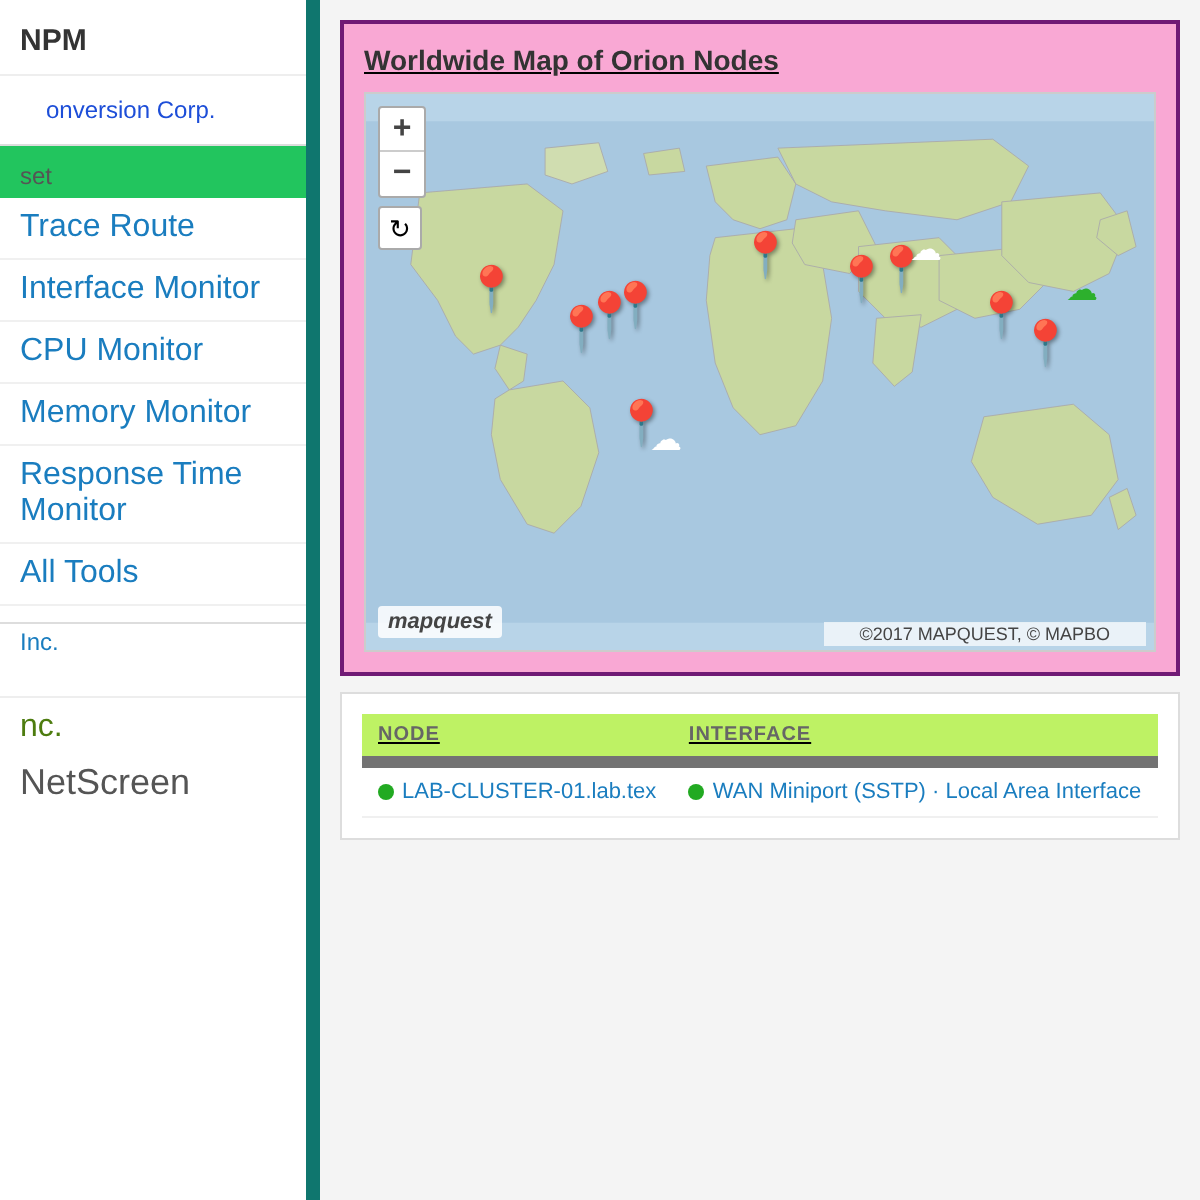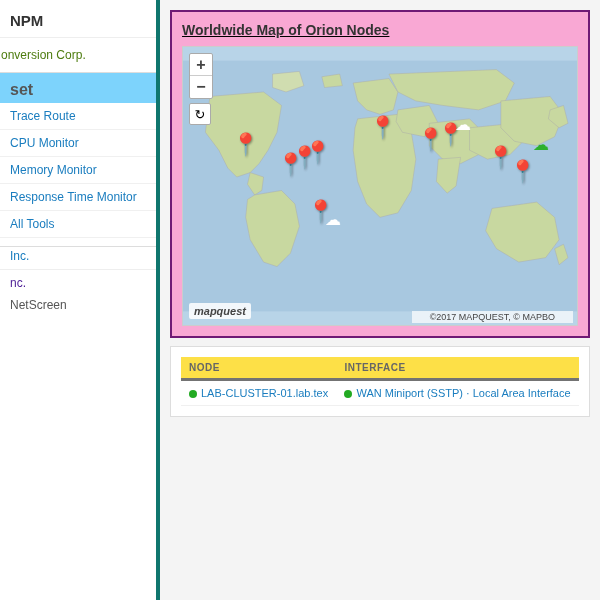--- a/index.html
+++ b/index.html
@@ -11,50 +11,51 @@
       height: 600px;
       overflow: hidden;
       display: flex;
     }
 
     
     #sidebar {
       width: 160px;
       min-width: 160px;
       background: #fff;
-      border-right: 4px solid #0f766e;
+      border-right: 7px solid #0f766e;
       height: 600px;
       overflow: hidden;
       display: flex;
       flex-direction: column;
     }
     #sidebar-header {
       padding: 12px 10px 8px 10px;
       font-size: 15px;
       font-weight: bold;
       color: #333;
       border-bottom: 1px solid #eee;
     }
     #sidebar-company {
       padding: 10px 1px;
-      color: #4d7c0f;
+      color: #1d4ed8;
       font-size: 12px;
+      margin-left: 22px;
     }
     #sidebar-section-label {
       padding: 8px 10px 4px 10px;
-      font-size: 16px;
-      font-weight: bold;
+      font-size: 12px;
+      font-weight: normal;
       color: #555;
       border-top: 1px solid #ddd;
-      background: #7dd3fc;
+      background: #22c55e;
     }
     .sidebar-item {
       padding: 6px 10px;
       color: #1a7dbf;
-      font-size: 12px;
+      font-size: 16px;
       cursor: pointer;
       border-bottom: 1px solid #f0f0f0;
     }
     #sidebar-section2 {
       margin-top: 8px;
       border-top: 1px solid #ddd;
     }
 
     
     #main {
@@ -181,22 +182,23 @@
       font-weight: bold;
       color: #333;
       margin-bottom: 8px;
     }
     #interfaces-table {
       width: 100%;
       border-collapse: collapse;
       font-size: 11px;
     }
     #interfaces-table thead tr {
-      background: #fde047;
-      border-bottom: 3px solid #737373;
+      background: #bef264;
+      border-bottom: 6px solid #737373;
+      text-decoration: underline;
     }
     #interfaces-table th {
       text-align: left;
       padding: 5px 8px;
       color: #666;
       font-weight: bold;
       font-size: 10px;
       letter-spacing: 0.5px;
     }
     #interfaces-table td {
@@ -218,31 +220,32 @@
   </style>
 </head>
 <body>
 
 <div id="sidebar">
   <div id="sidebar-header">NPM</div>
   <div id="sidebar-company">onversion Corp.</div>
   <div id="sidebar-section-label">set</div>
   <div id="sidebar-nav">
       <div class="sidebar-item">Trace Route</div>
+      <div class="sidebar-item">Interface Monitor</div>
       <div class="sidebar-item">CPU Monitor</div>
       <div class="sidebar-item">Memory Monitor</div>
       <div class="sidebar-item">Response Time Monitor</div>
       <div class="sidebar-item">All Tools</div>
     </div>
   <div id="sidebar-section2">
     <div style="padding:2px 10px 6px 10px; color:#1a7dbf; font-size:12px;">Inc.</div>
   </div>
   <div id="sidebar-footer-block">
-    <div style="padding:6px 10px; color:#4c1d95; font-size:12px; border-top:1px solid #eee;">nc.</div>
-    <div style="padding:2px 10px 6px 10px; color:#555; font-size:12px;">NetScreen</div>
+    <div style="padding:6px 10px; color:#4d7c0f; font-size:16px; border-top:1px solid #eee;margin-top:14px;">nc.</div>
+    <div style="padding:2px 10px 6px 10px; color:#555; font-size:18px;">NetScreen</div>
   </div>
 </div>
 
 <div id="main">
 
   <div id="map-section">
     <div id="map-title">Worldwide Map of Orion Nodes</div>
     <div id="map-container">
 
       

